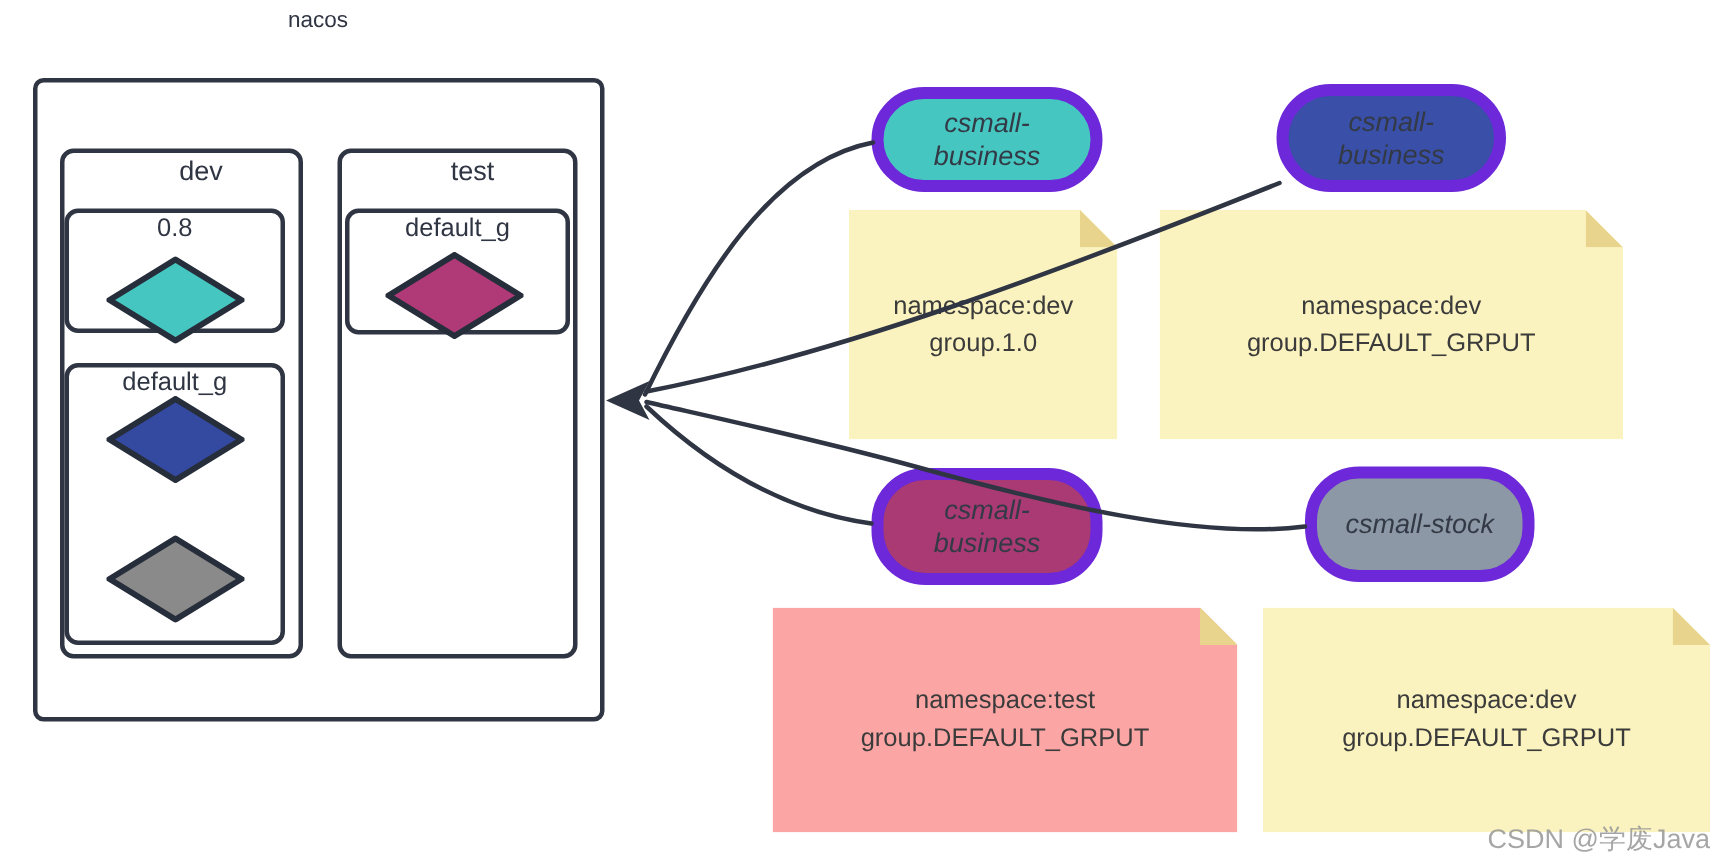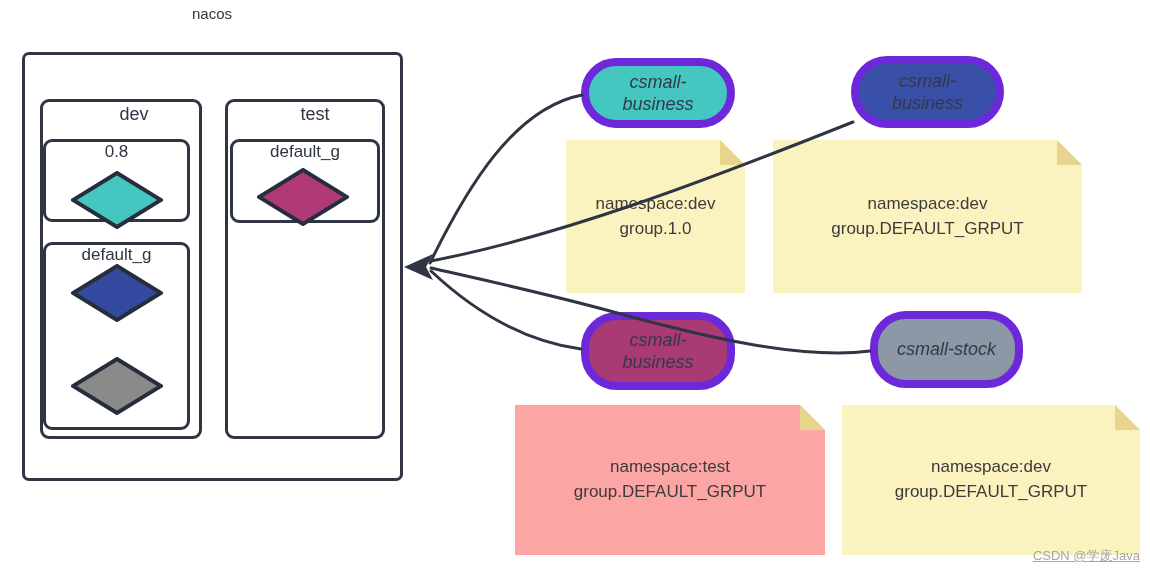--- a/index.html
+++ b/index.html
@@ -56,21 +56,21 @@
   .n3 { left:515px; top:405px; width:310px; height:150px; }
   .n3f{ left:800px; top:405px; }
   .n4 { left:842px; top:405px; width:298px; height:150px; }
   .n4f{ left:1115px; top:405px; }
 
   
   .wires { position:absolute; left:0; top:0; width:1150px; height:575px;
            z-index:30; pointer-events:none; }
 
   .watermark { position:absolute; left:990px; top:547px; width:150px; text-align:right;
-               font-size:13px; color:rgba(150,150,150,0.85); z-index:40;text-decoration:underline; }
+               font-size:18px; color:rgba(150,150,150,0.85); z-index:40; }
 </style>
 </head>
 <body>
 
 <div class="canvas">
 
   <div class="nacos-title">nacos</div>
   <div class="nacos-box"></div>
 
   <div class="ns-box ns-dev"></div>

